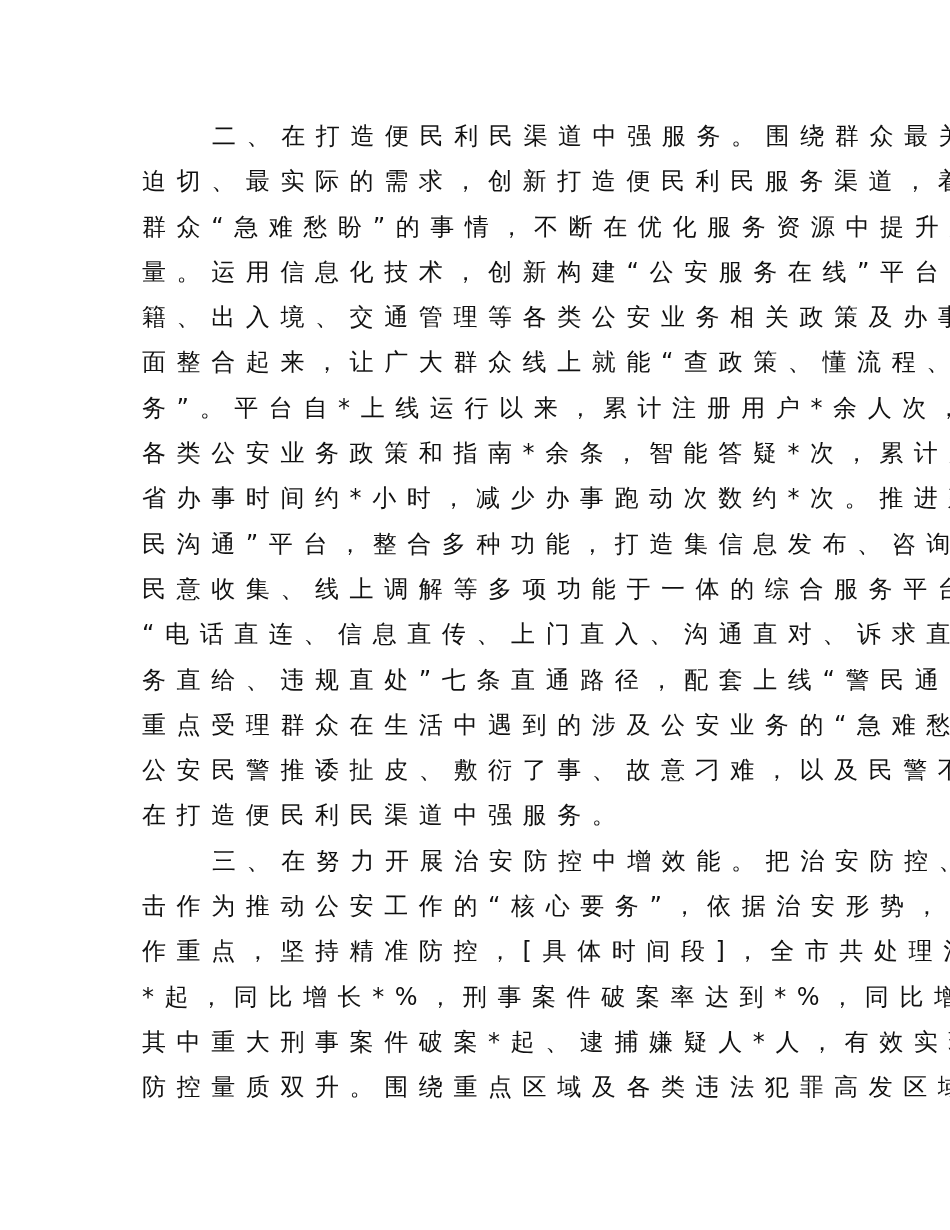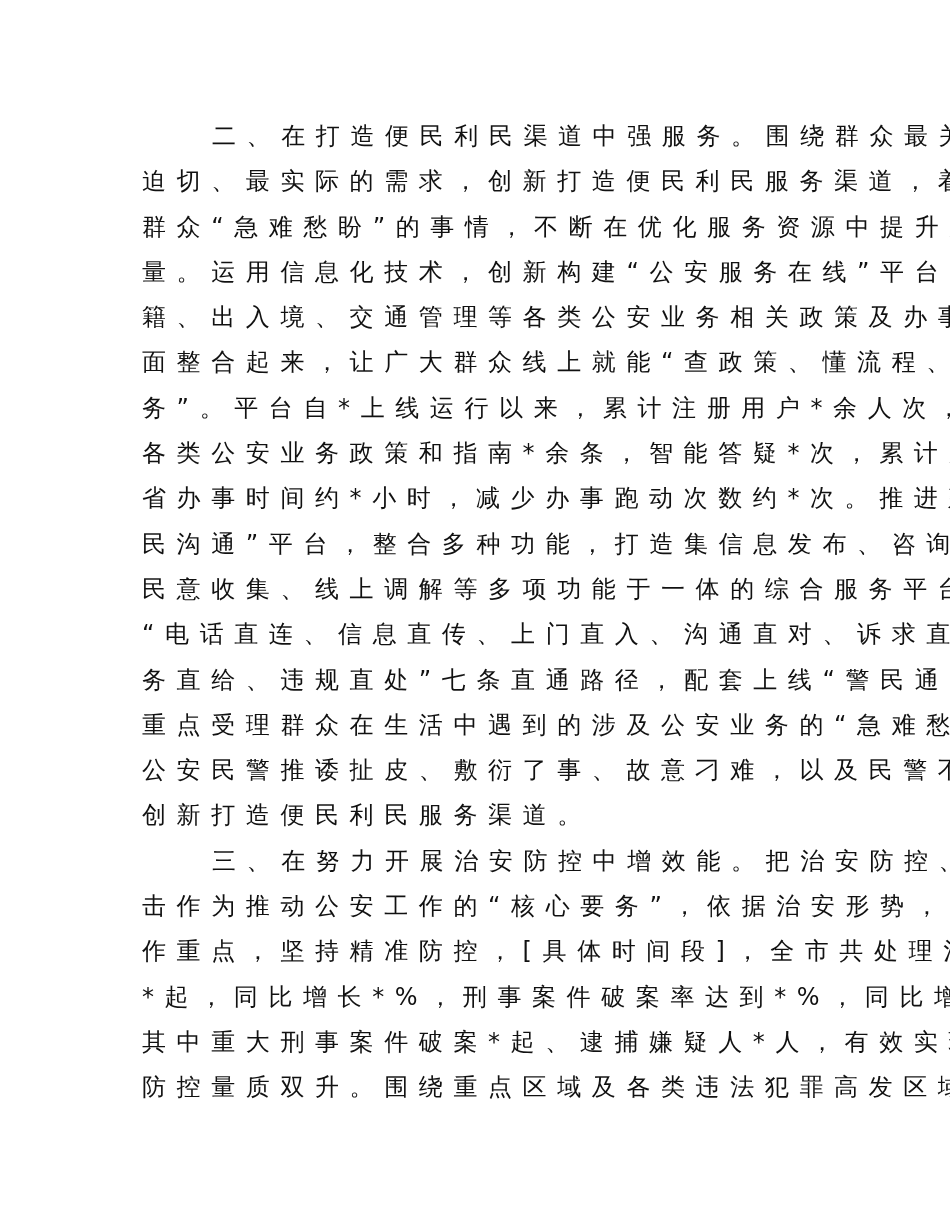--- a/index.html
+++ b/index.html
@@ -23,21 +23,21 @@
     <div class="line">面整合起来，让广大群众线上就能“查政策、懂流程、办业</div>
     <div class="line">务”。平台自*上线运行以来，累计注册用户*余人次，已发布</div>
     <div class="line">各类公安业务政策和指南*余条，智能答疑*次，累计为群众节</div>
     <div class="line">省办事时间约*小时，减少办事跑动次数约*次。推进建设“警</div>
     <div class="line">民沟通”平台，整合多种功能，打造集信息发布、咨询反馈、</div>
     <div class="line">民意收集、线上调解等多项功能于一体的综合服务平台。建立</div>
     <div class="line">“电话直连、信息直传、上门直入、沟通直对、诉求直解、服</div>
     <div class="line">务直给、违规直处”七条直通路径，配套上线“警民通”标识，</div>
     <div class="line">重点受理群众在生活中遇到的涉及公安业务的“急难愁盼”，</div>
     <div class="line">公安民警推诿扯皮、敷衍了事、故意刁难，以及民警不作为、</div>
-    <div class="line">创新打造便民利民服务渠道。</div>
+    <div class="line">在打造便民利民渠道中强服务。</div>
   </div>
   <div>
     <div class="line indent">三、在努力开展治安防控中增效能。把治安防控、防范打</div>
     <div class="line">击作为推动公安工作的“核心要务”，依据治安形势，明确工</div>
     <div class="line">作重点，坚持精准防控，[具体时间段]，全市共处理治安案件</div>
     <div class="line">*起，同比增长*%，刑事案件破案率达到*%，同比增长*%，</div>
     <div class="line">其中重大刑事案件破案*起、逮捕嫌疑人*人，有效实现了治安</div>
     <div class="line">防控量质双升。围绕重点区域及各类违法犯罪高发区域，按照</div>
   </div>
 </div>

